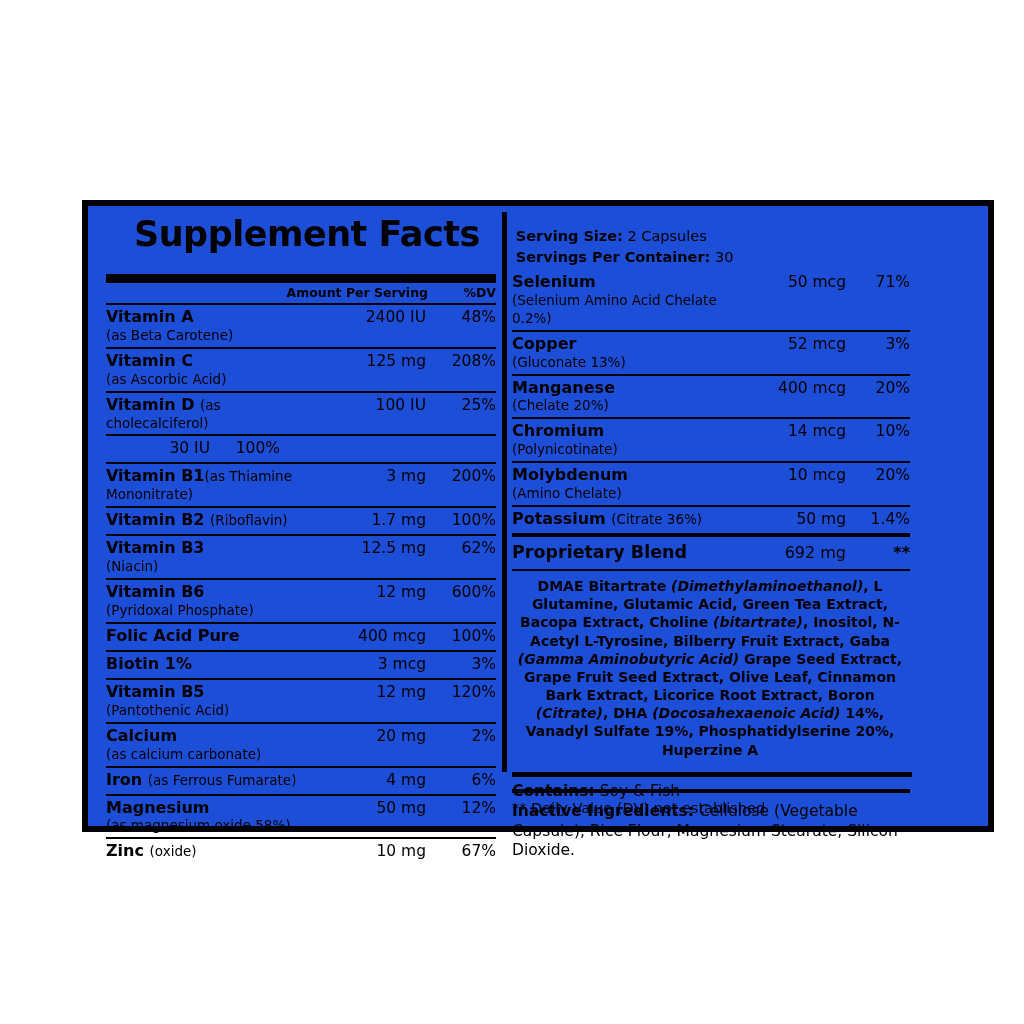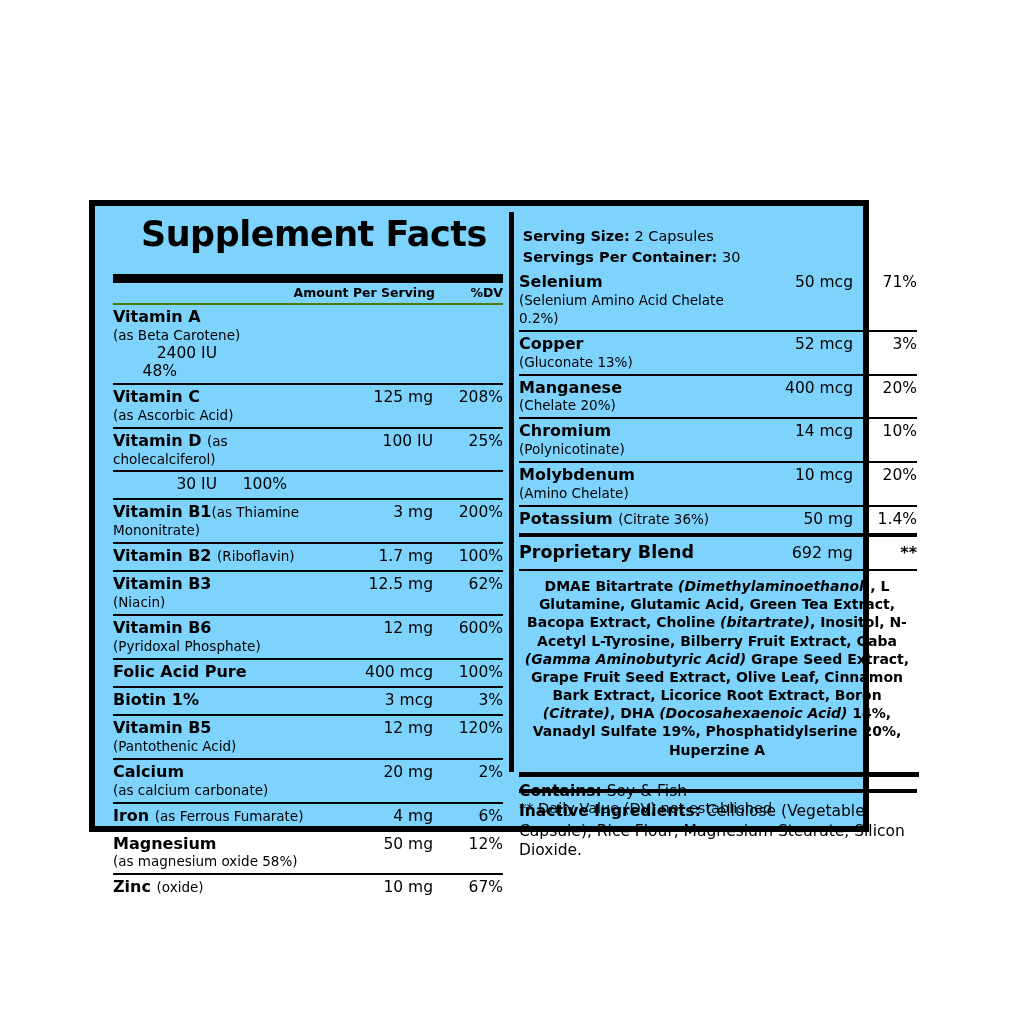--- a/index.html
+++ b/index.html
@@ -12,27 +12,27 @@
     color: #000000;
   }
   #page {
     position: relative;
     width: 1024px;
     height: 1024px;
     overflow: hidden;
   }
   .panel {
     position: absolute;
-    left: 89px;
+    left: 82px;
     top: 200px;
-    width: 780px;
+    width: 912px;
     height: 632px;
     border: 6px solid #000;
     box-sizing: border-box;
-    background: #7dd3fc;
+    background: #1d4ed8;
   }
   .inner {
     position: relative;
     width: 100%;
     height: 100%;
     box-sizing: border-box;
   }
 
   
   .header {
@@ -99,21 +99,21 @@
   .hdrrow .hs { flex: 1; text-align: right; padding-right: 4px; }
   .hdrrow .hdv { width: 64px; text-align: right; }
 
   .row {
     display: flex;
     align-items: flex-start;
     border-top: 2px solid #000;
     padding: 3px 0 3px 0;
     min-height: 20px;
   }
-  .row.first { border-top: 2px solid #4d7c0f; flex-direction: column; }
+  .row.first { border-top: 2px solid #000000; }
   .row .nm {
     flex: 1;
     font-size: 16px;
     font-weight: bold;
     line-height: 1.12;
     padding-right: 6px;
   }
   .row .nm .sub {
     font-size: 13.5px;
     font-weight: normal;

